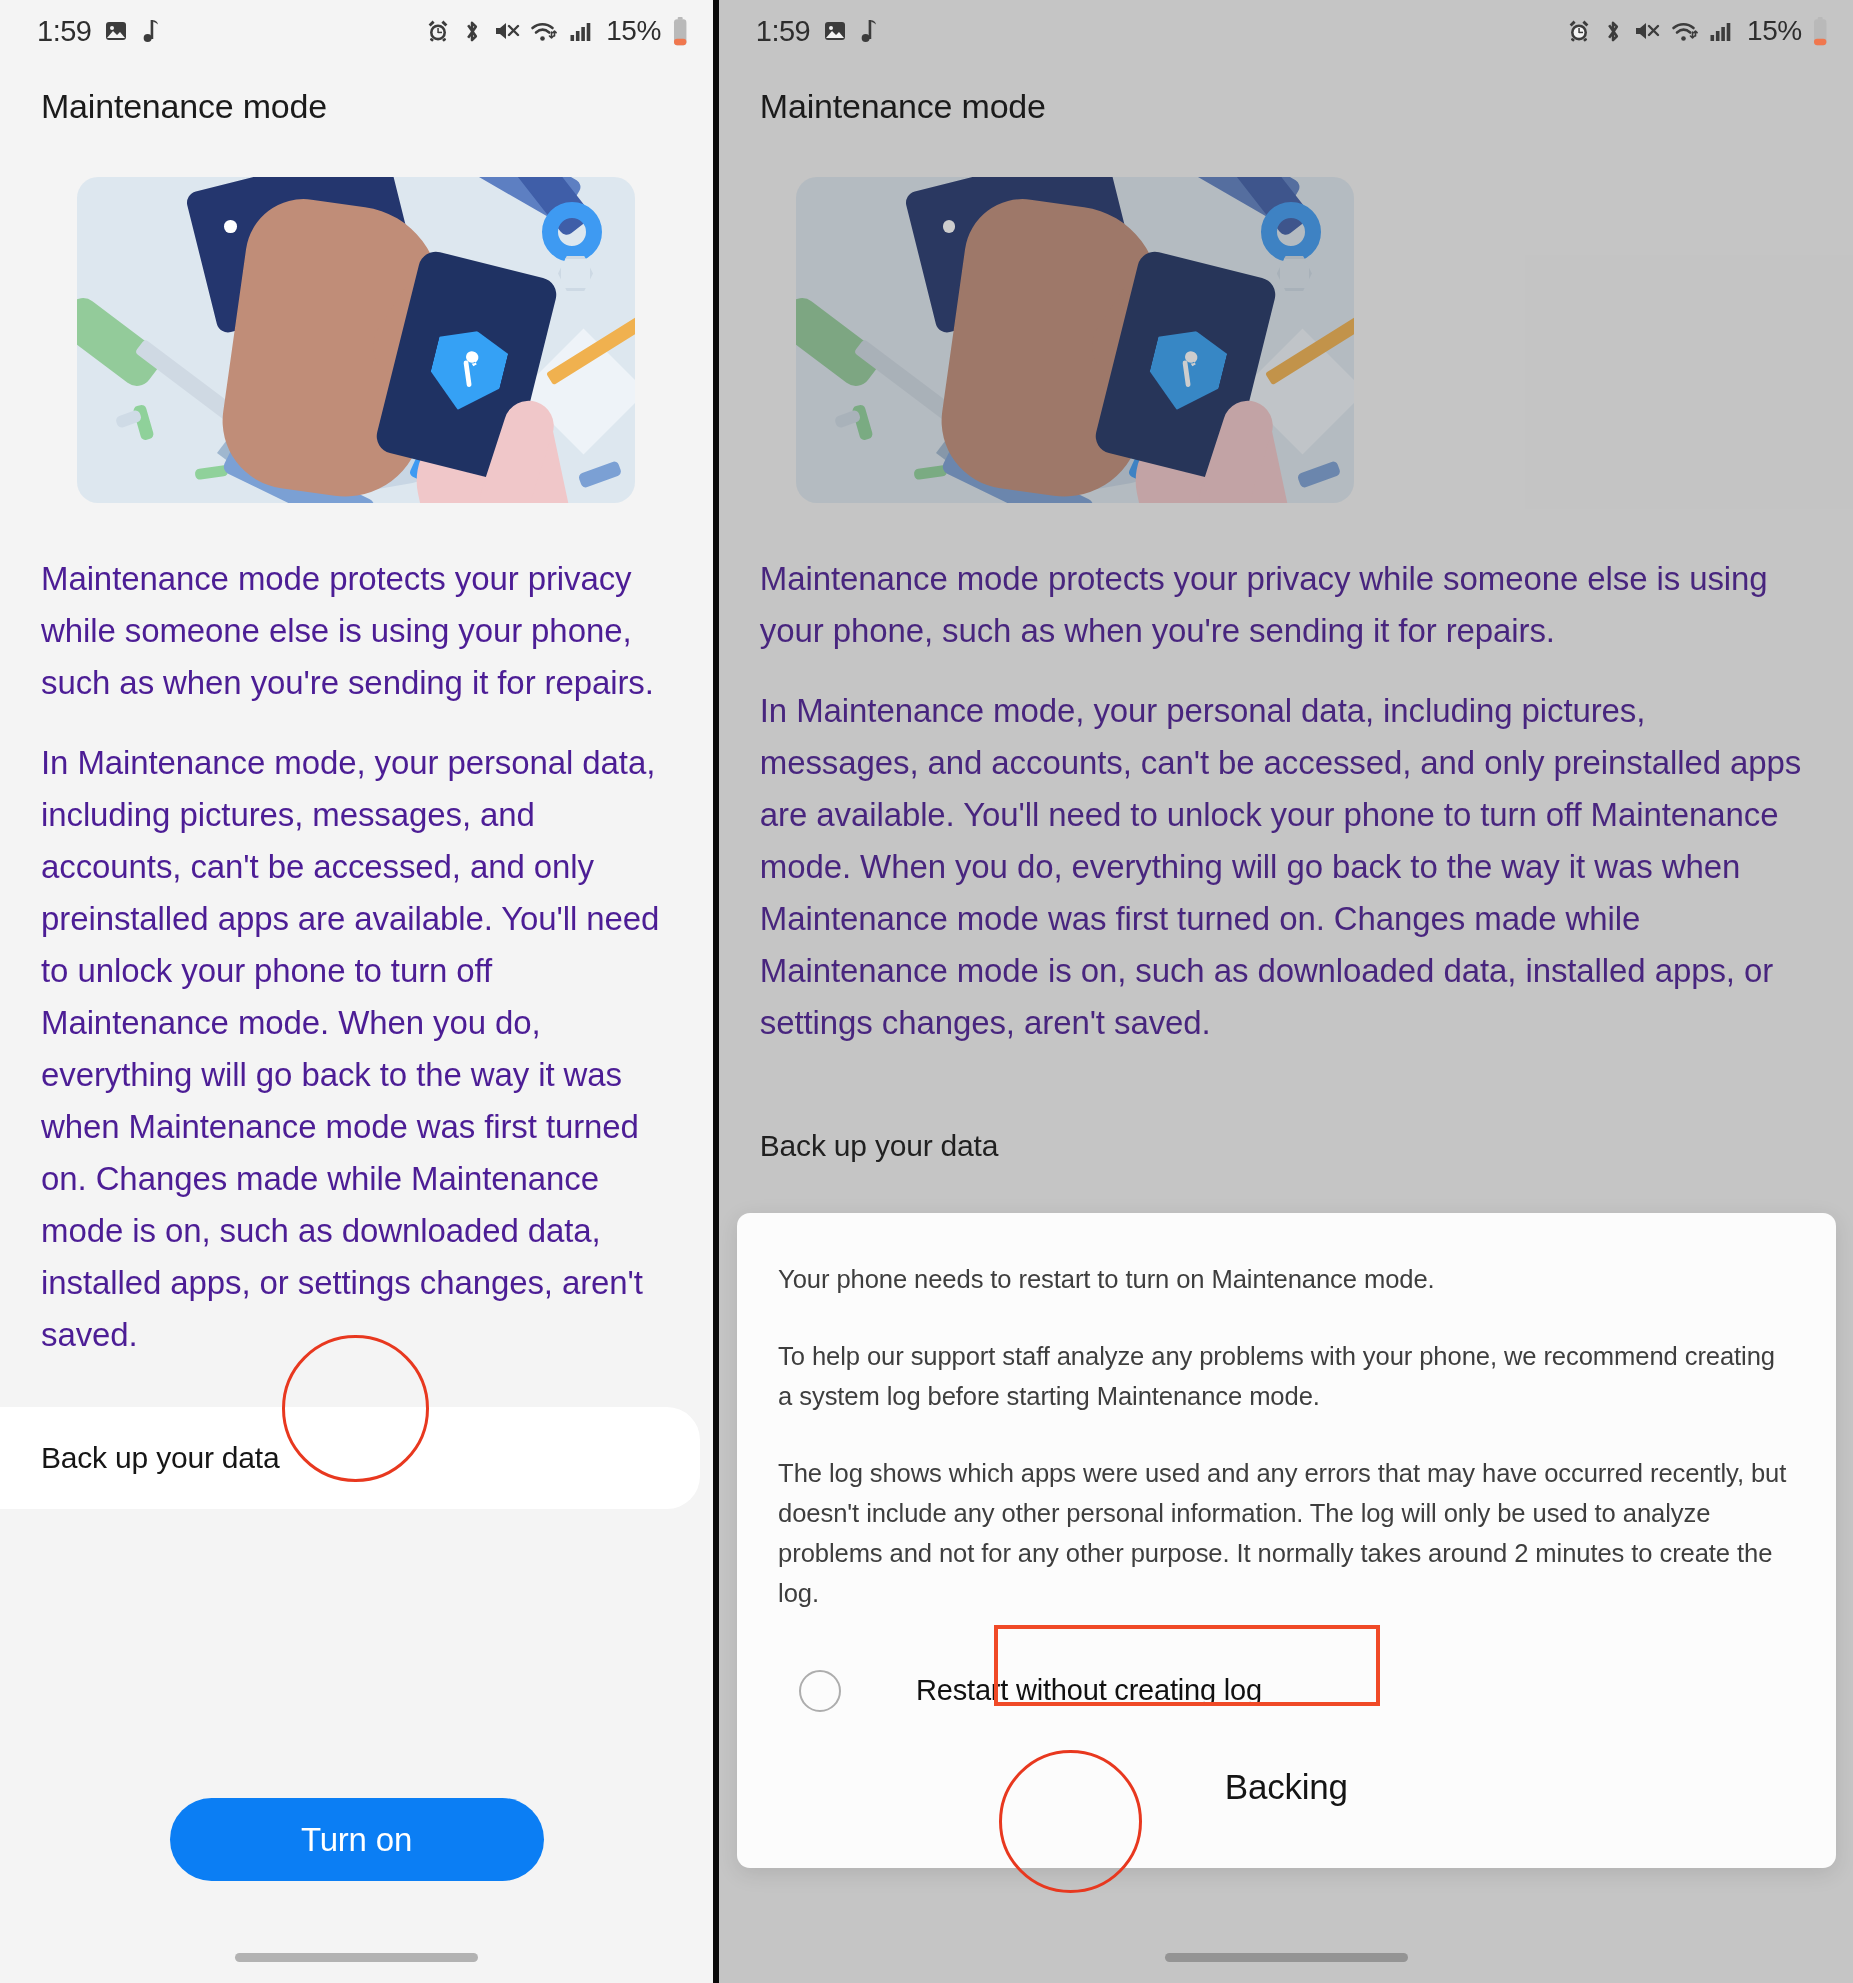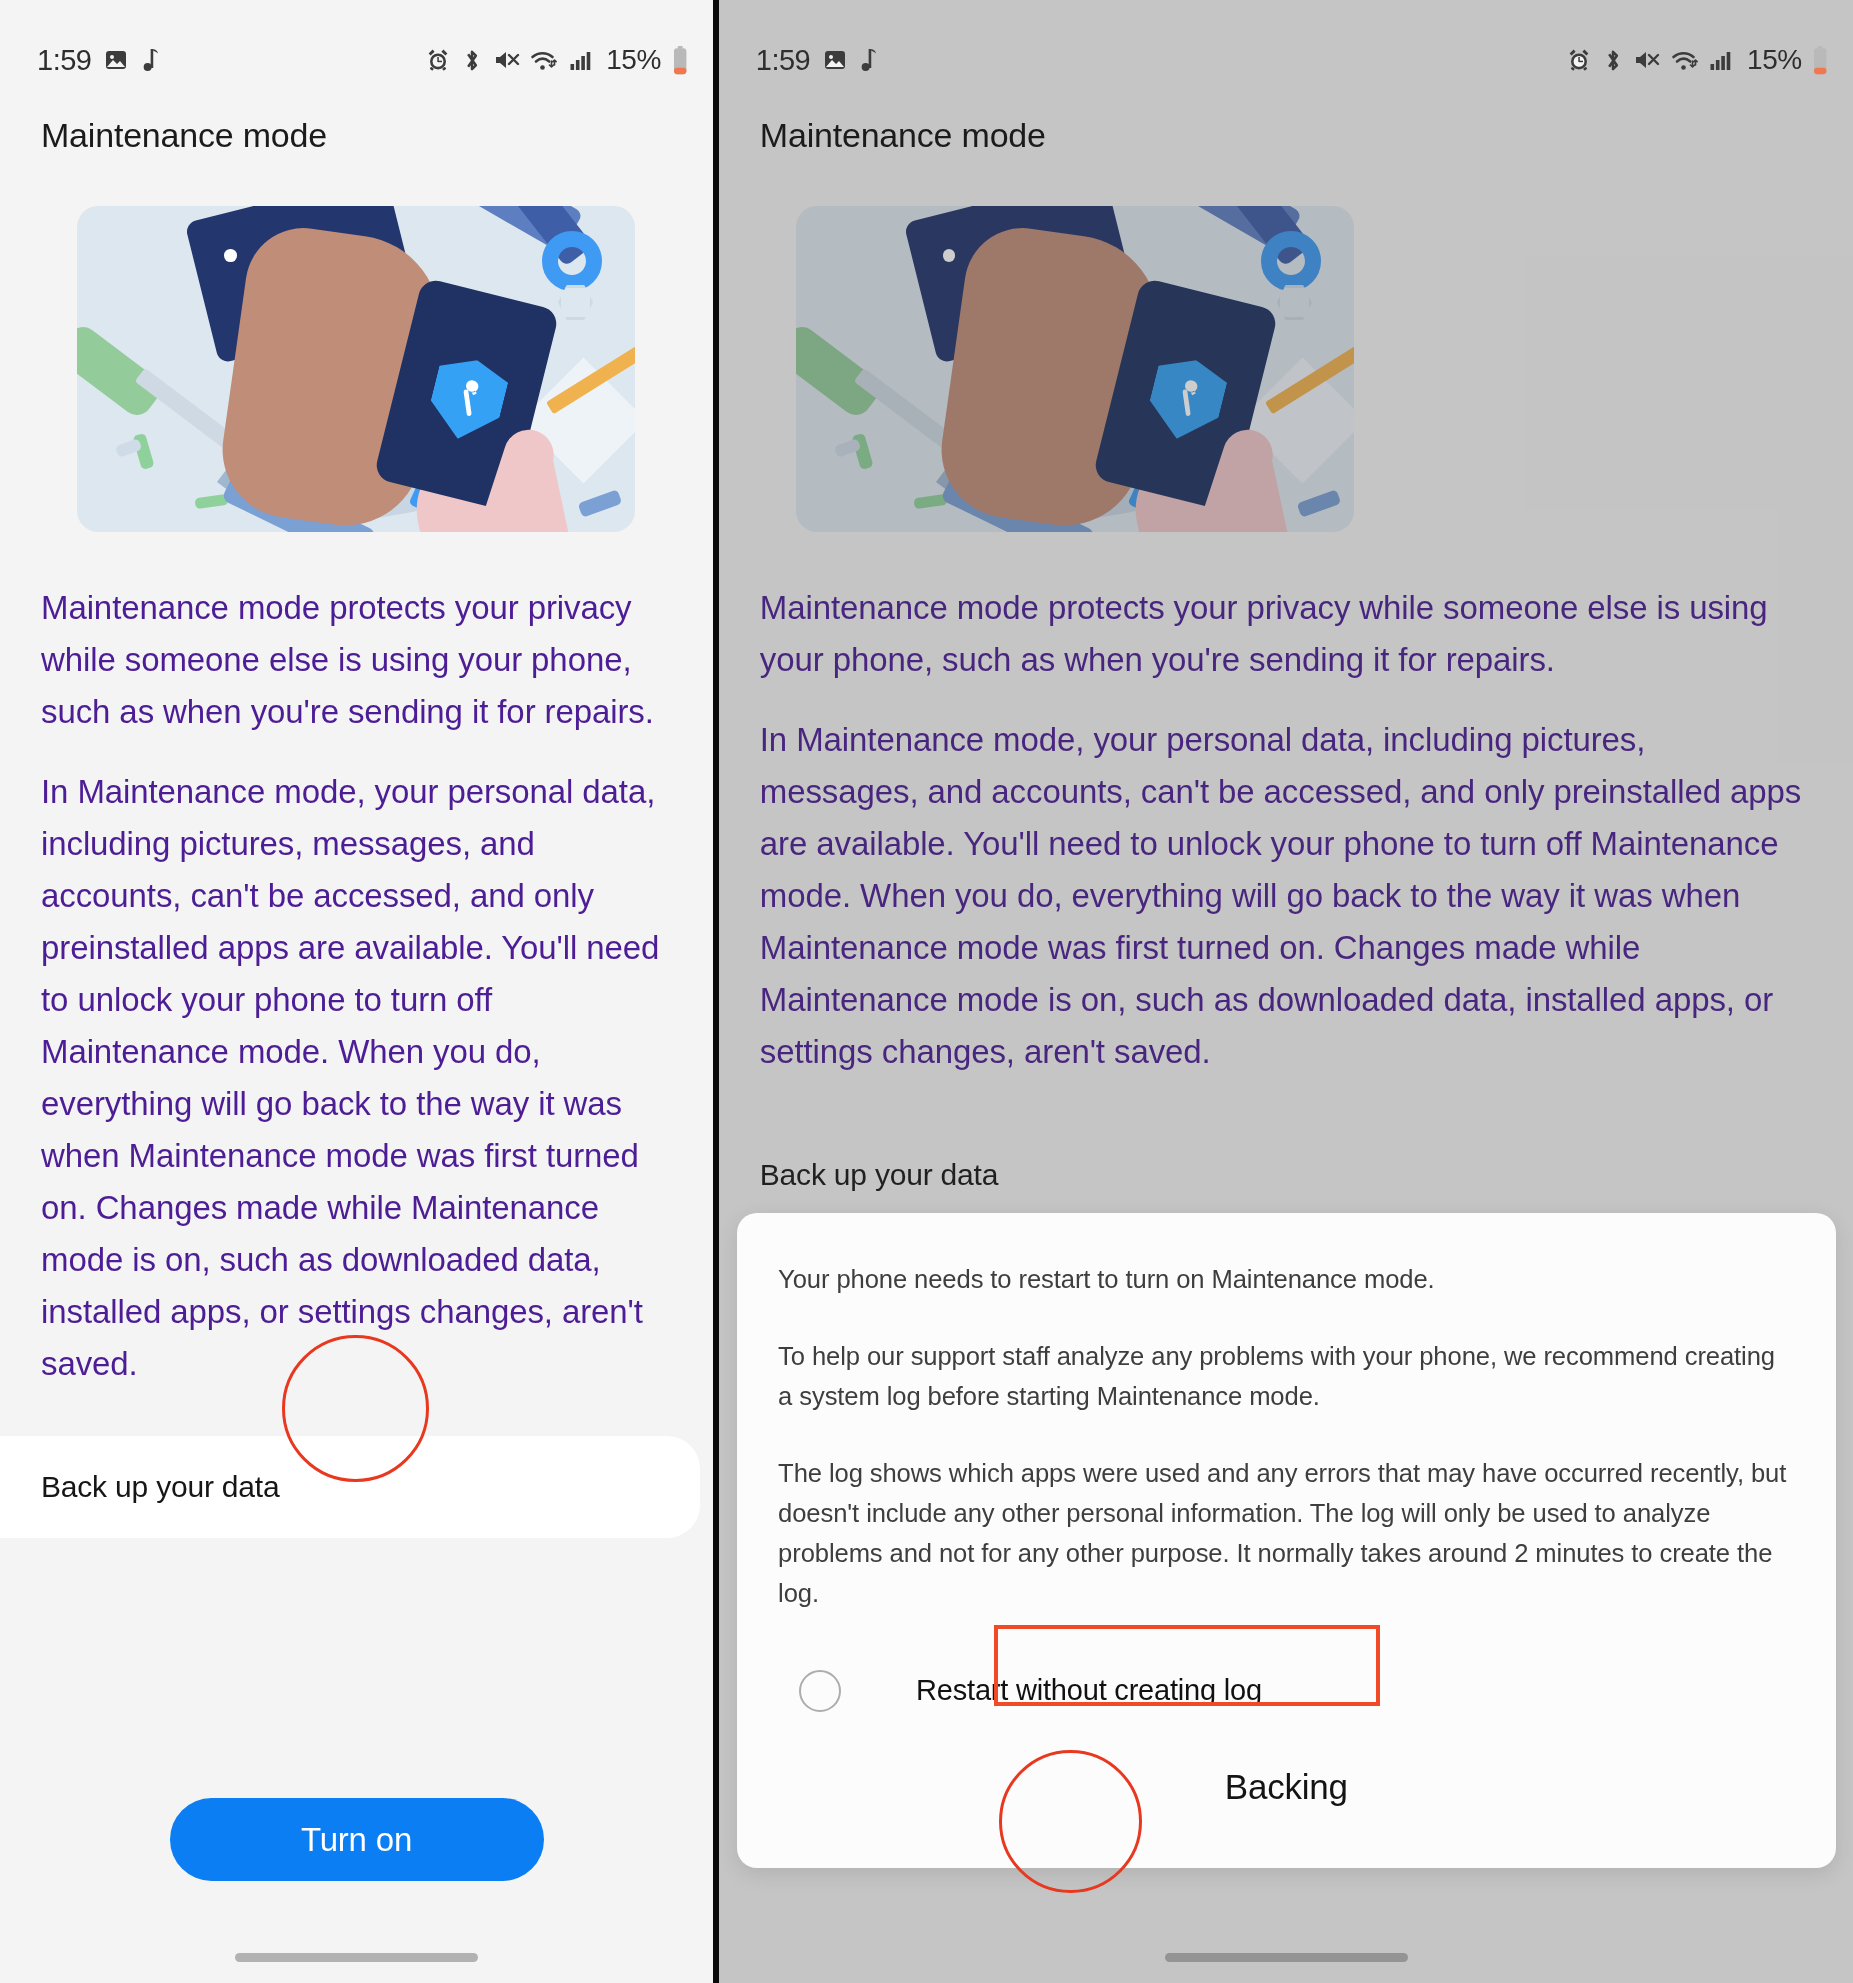--- a/index.html
+++ b/index.html
@@ -35,21 +35,20 @@
   }
   
   .statusbar {
     height: 62px;
     display: flex;
     align-items: center;
     padding: 0 25px 0 37px;
     font-size: 28px;
     color: #3c3c3c;
     letter-spacing: 0.1px;
-    margin-top: 29px;
   }
   .status-left { display: flex; align-items: center; gap: 12.6px; }
   .status-right { margin-left: auto; display: flex; align-items: center; gap: 10.6px; }
   .clock { font-size: 29px; color: #2e2e2e; letter-spacing: -0.5px; }
   .sicon { display: inline-flex; align-items: center; justify-content: center; }
   .battpct { font-size: 28px; color: #2e2e2e; margin-left: 2.9px; letter-spacing: -0.4px;}
 
   
   .page-title {
     font-size: 34px;
@@ -148,21 +147,21 @@
   .panel.right .page-title { position: relative; z-index: 7; }
 
   
   .dialog {
     position: absolute;
     z-index: 9;
     left: 18.3px;
     right: 18.3px;
     top: 1213px;
     background: #fcfcfc;
-    border-radius: 20px;
+    border-radius: 13px;
     padding: 46px 41px 33px 41px;
     box-shadow: 0 5.8px 21px rgba(0,0,0,.10);
   }
   .dlg-para {
     font-size: 25.6px;
     line-height: 40px;
     color: #3e3e3e;
     letter-spacing: -0.1px;
   }
   .dlg-para + .dlg-para { margin-top: 37px; }

